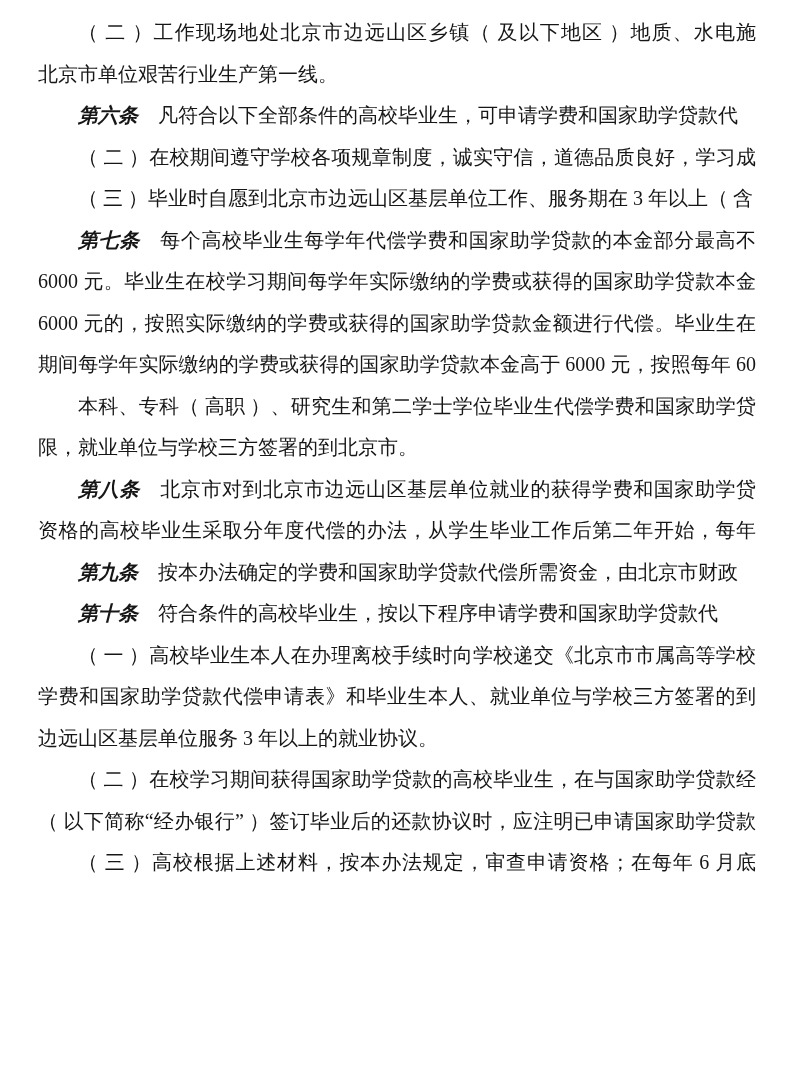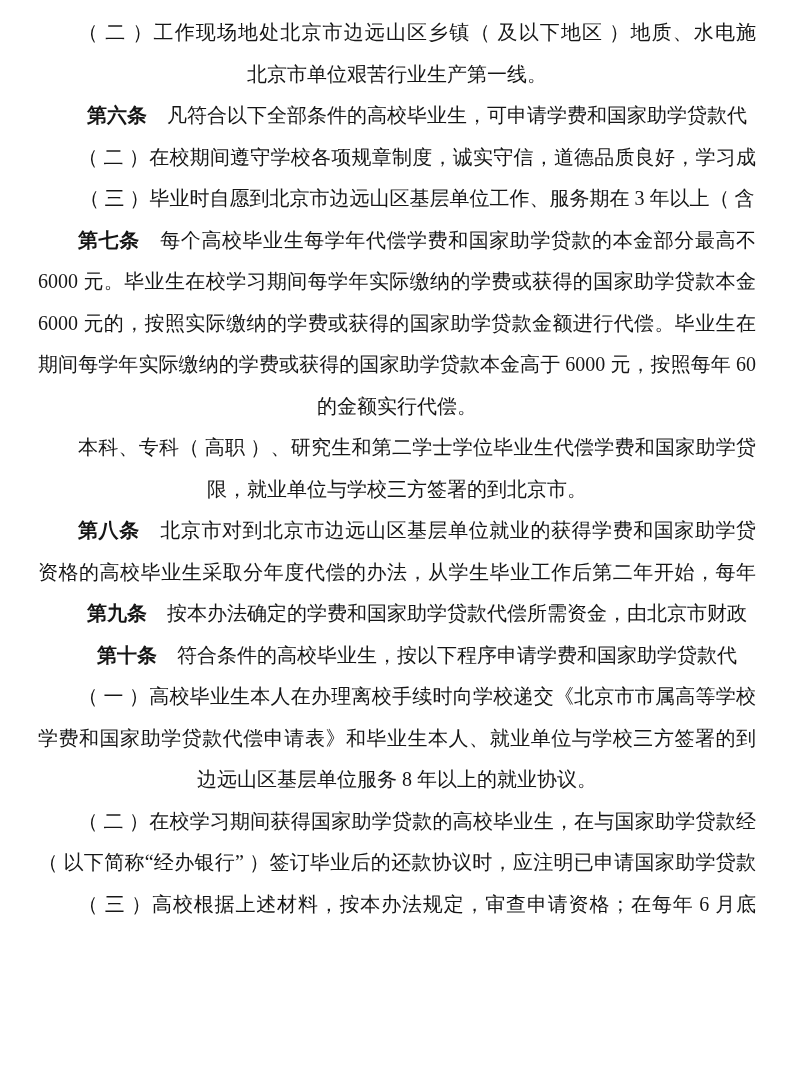--- a/index.html
+++ b/index.html
@@ -18,54 +18,54 @@
     background: #ffffff;
     font-family: "Liberation Serif", "DejaVu Serif", serif;
     color: #161616;
   }
   .doc-body { width: 100%; }
   .line {
     font-size: 20px;
     height: 41.5px;
     line-height: 41.5px;
     overflow: hidden;
-    text-align: center;
+    text-align: left;
     white-space: normal;
     word-break: break-all;
   }
   .line.indent { text-indent: 40px; }
   .line.fill {
     text-align: justify;
     text-align-last: justify;
   }
   .article-no {
     font-weight: 700;
+    font-style: italic;
   }
 </style>
 </head>
 <body>
 
 <div class="page">
   <div class="doc-body" id="doc-body">
       <div class="line indent fill"><span>（ 二 ）工作现场地处北京市边远山区乡镇（ 及以下地区 ）地质、水电施工、煤炭等</span></div>
       <div class="line"><span>北京市单位艰苦行业生产第一线。</span></div>
       <div class="line indent"><b class="article-no">第六条</b><span>　凡符合以下全部条件的高校毕业生，可申请学费和国家助学贷款代偿：</span></div>
       <div class="line indent fill"><span>（ 二 ）在校期间遵守学校各项规章制度，诚实守信，道德品质良好，学习成绩合格；</span></div>
       <div class="line indent"><span>（ 三 ）毕业时自愿到北京市边远山区基层单位工作、服务期在 3 年以上（ 含 3 年 ）。</span></div>
       <div class="line indent fill"><b class="article-no">第七条</b><span>　每个高校毕业生每学年代偿学费和国家助学贷款的本金部分最高不超过</span></div>
       <div class="line fill"><span>6000 元。毕业生在校学习期间每学年实际缴纳的学费或获得的国家助学贷款本金低于</span></div>
       <div class="line fill"><span>6000 元的，按照实际缴纳的学费或获得的国家助学贷款金额进行代偿。毕业生在校学习</span></div>
       <div class="line fill"><span>期间每学年实际缴纳的学费或获得的国家助学贷款本金高于 6000 元，按照每年 6000 元</span></div>
-      <div class="line"><span>的金额实行代偿。</span></div>
       <div class="line indent fill"><span>本科、专科（ 高职 ）、研究生和第二学士学位毕业生代偿学费和国家助学贷款的年</span></div>
       <div class="line"><span>限，就业单位与学校三方签署的到北京市。</span></div>
       <div class="line indent fill"><b class="article-no">第八条</b><span>　北京市对到北京市边远山区基层单位就业的获得学费和国家助学贷款代偿</span></div>
       <div class="line fill"><span>资格的高校毕业生采取分年度代偿的办法，从学生毕业工作后第二年开始，每年代偿学</span></div>
       <div class="line indent"><b class="article-no">第九条</b><span>　按本办法确定的学费和国家助学贷款代偿所需资金，由北京市财政负担。</span></div>
       <div class="line indent"><b class="article-no">第十条</b><span>　符合条件的高校毕业生，按以下程序申请学费和国家助学贷款代偿：</span></div>
       <div class="line indent fill"><span>（ 一 ）高校毕业生本人在办理离校手续时向学校递交《北京市市属高等学校毕业生</span></div>
       <div class="line fill"><span>学费和国家助学贷款代偿申请表》和毕业生本人、就业单位与学校三方签署的到北京市</span></div>
-      <div class="line"><span>边远山区基层单位服务 8 年以上的就业协议。</span></div>
+      <div class="line"><span>边远山区基层单位服务 3 年以上的就业协议。</span></div>
       <div class="line indent fill"><span>（ 二 ）在校学习期间获得国家助学贷款的高校毕业生，在与国家助学贷款经办银行</span></div>
       <div class="line fill"><span>（ 以下简称“经办银行” ）签订毕业后的还款协议时，应注明已申请国家助学贷款代偿，</span></div>
       <div class="line indent fill"><span>（ 三 ）高校根据上述材料，按本办法规定，审查申请资格；在每年 6 月底前，将符</span></div>
     </div>
 </div>
 
 </body></html>

